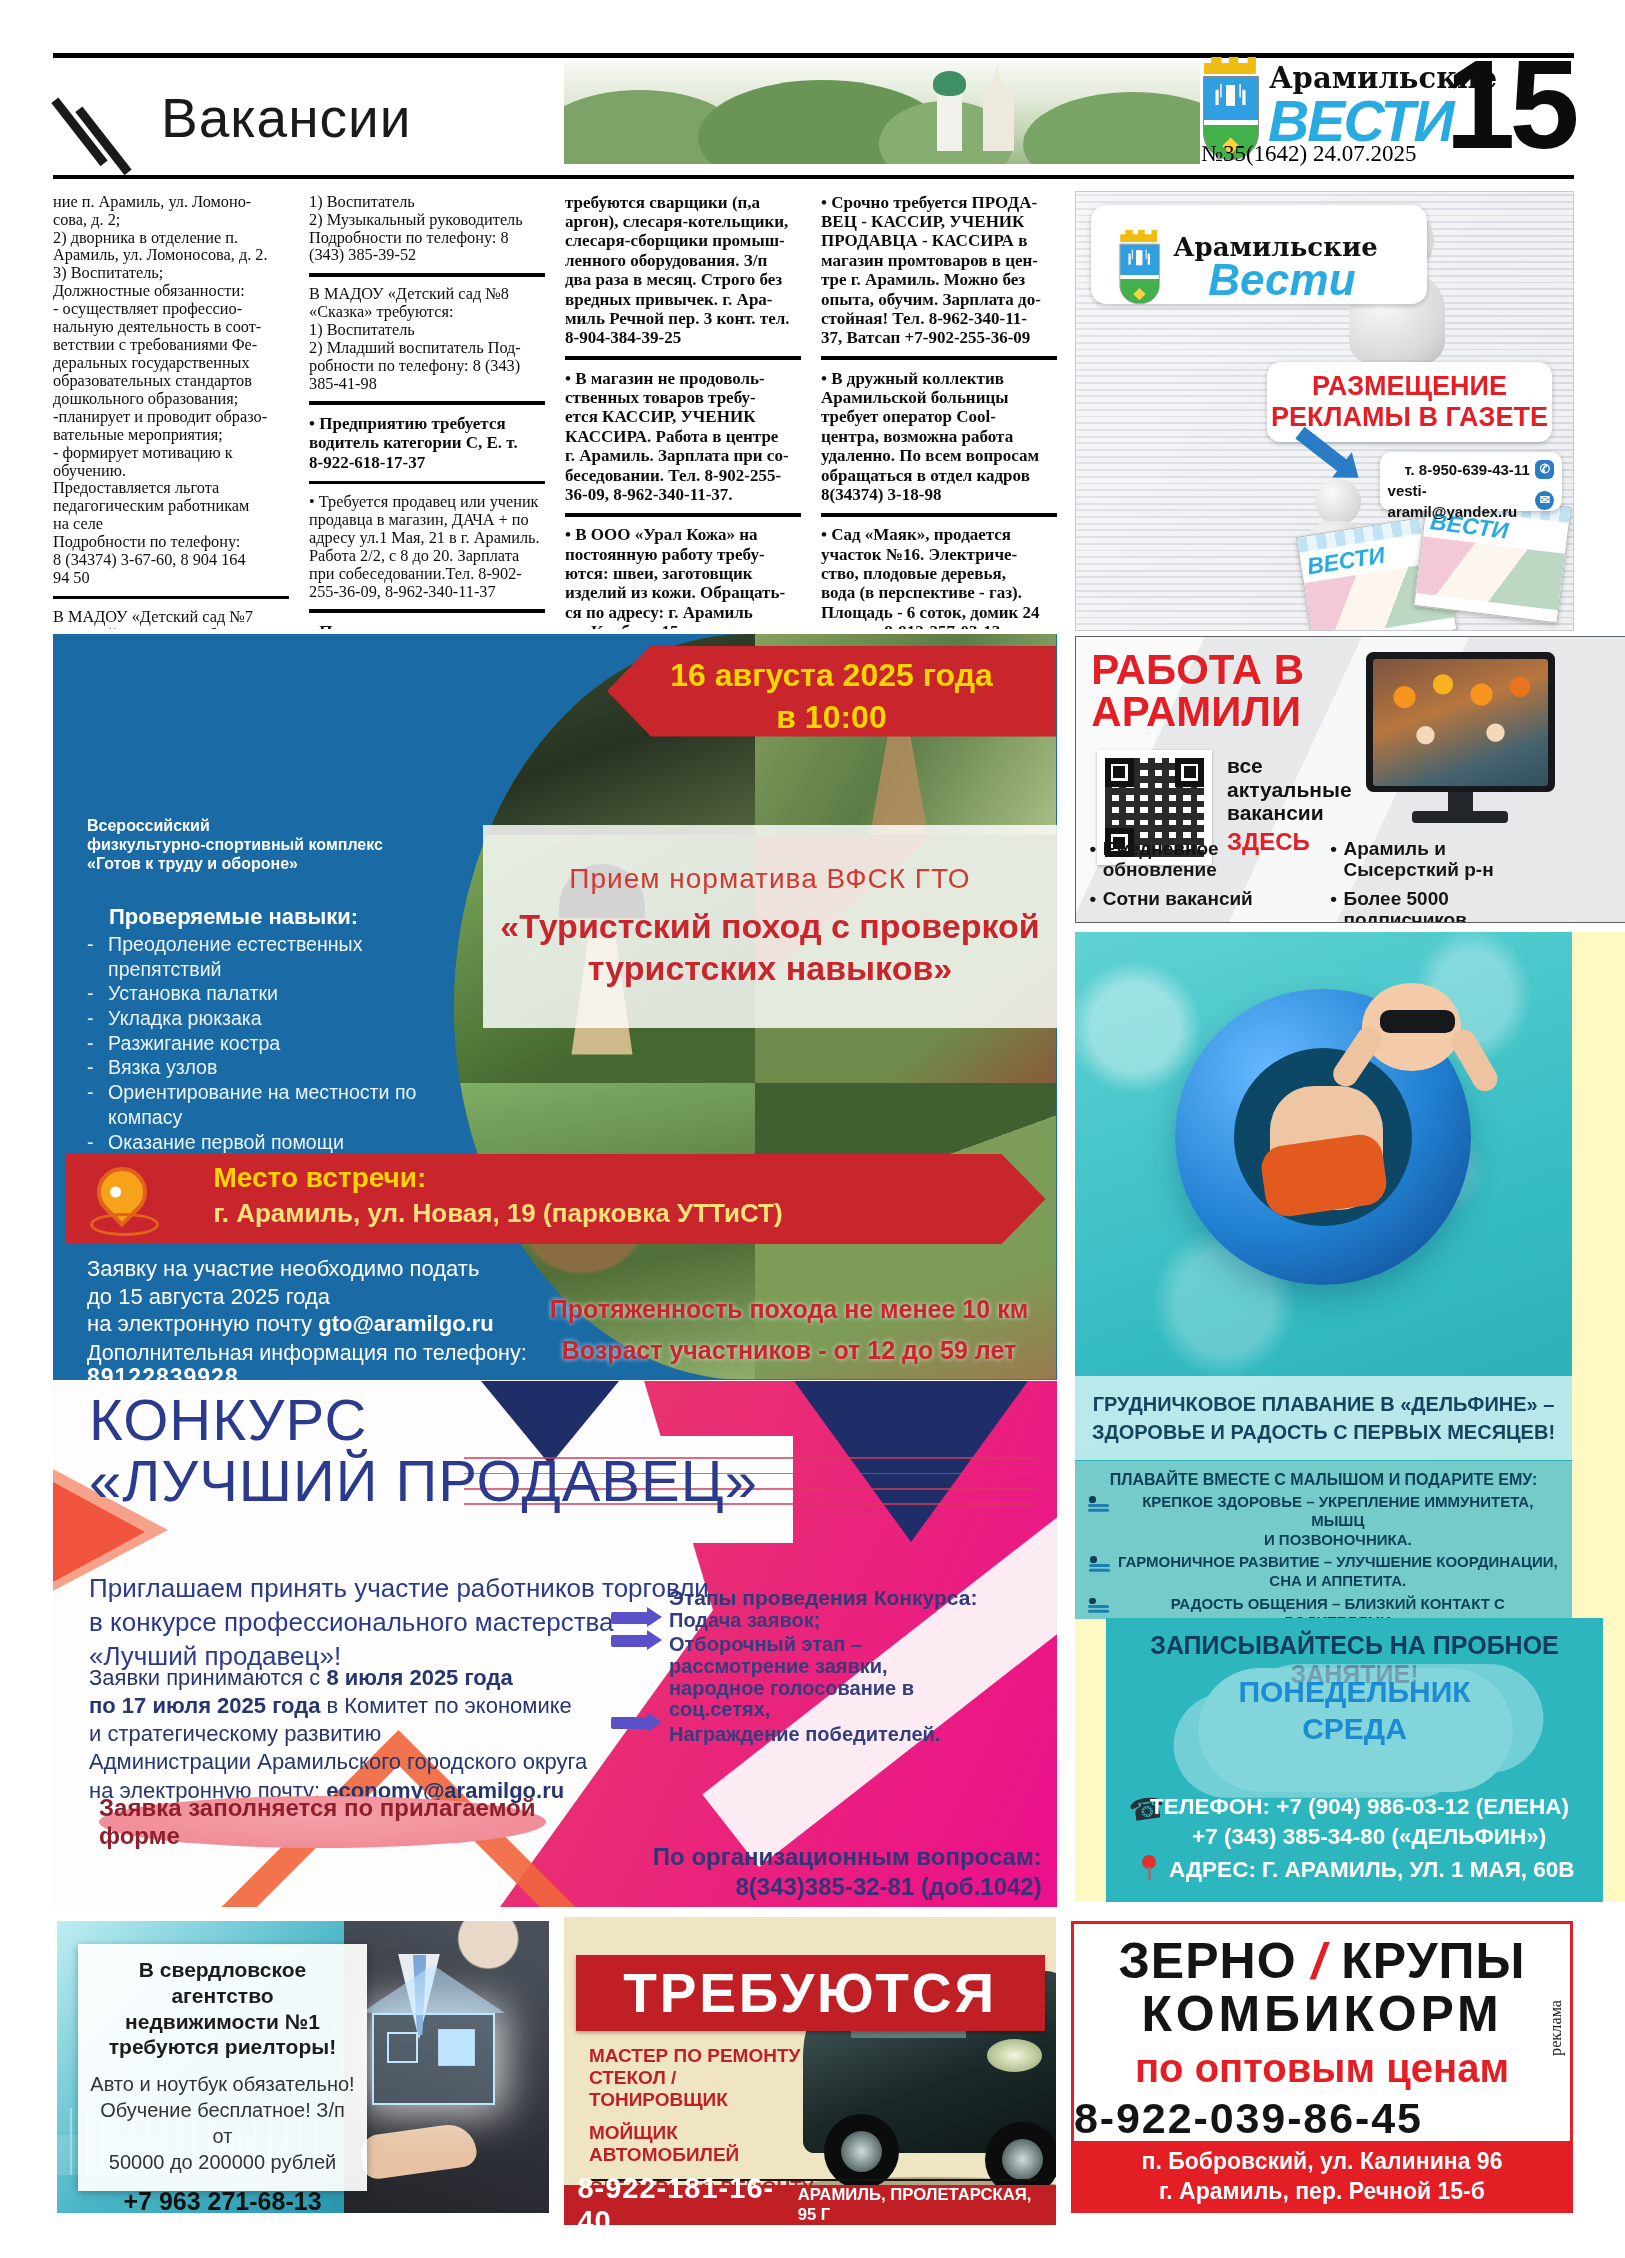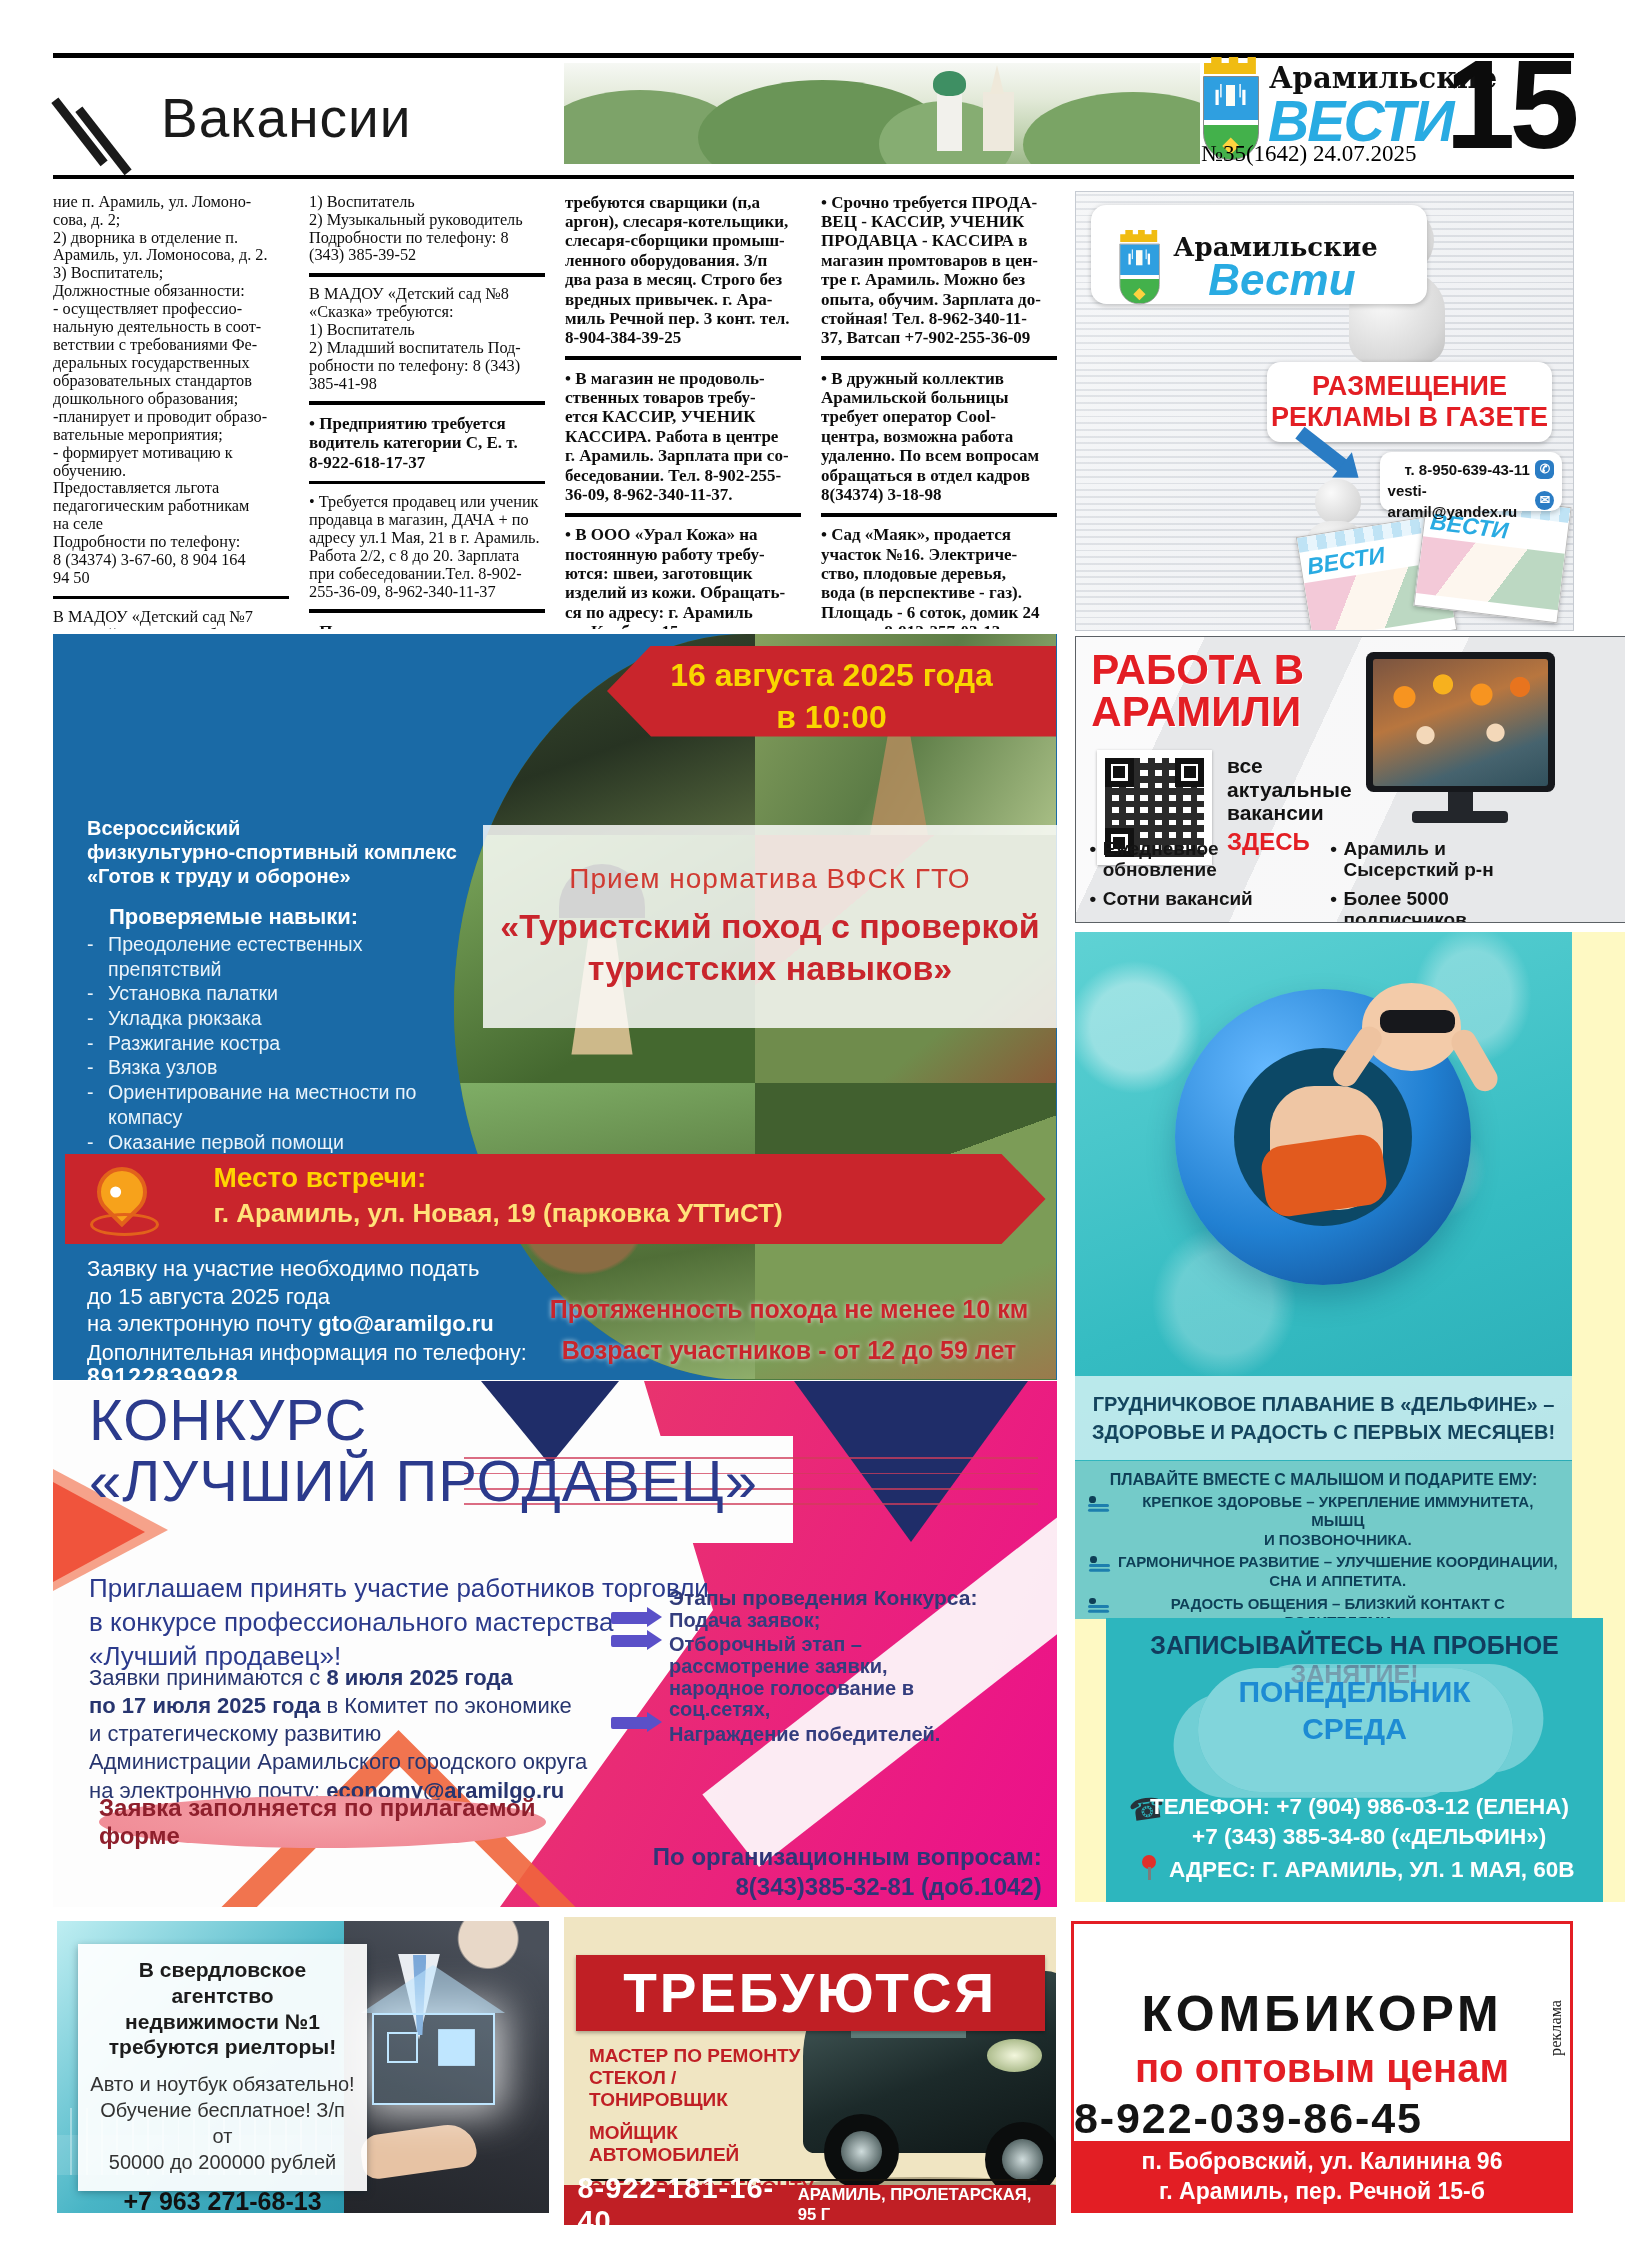--- a/index.html
+++ b/index.html
@@ -110,21 +110,21 @@
   .gto-dateband{left:554px;top:11.5px;width:449px;height:91px;background:#c9252c;
      clip-path:polygon(44px 0,100% 0,100% 100%,44px 100%,0 50%);
      color:#f9d600;font-weight:800;font-size:32px;text-align:center;line-height:1.3;padding-top:9.6px;box-sizing:border-box;}
   .gto-overlay{left:430px;top:191px;width:574px;height:203px;background:rgba(255,255,255,.82);
      display:flex;flex-direction:column;align-items:center;justify-content:center;text-align:center;}
   .gto-kicker{color:#d03a32;font-size:28px;letter-spacing:1px;}
   .gto-trip{color:#c9252c;font-weight:800;font-size:34px;line-height:1.25;margin-top:9.6px;}
   .gto-logo{left:29px;top:3.8px;font-size:167px;font-weight:900;letter-spacing:7.6px;color:transparent;
      -webkit-text-stroke:5.7px #fff;line-height:1;}
   @supports not (-webkit-text-stroke:1px #fff){.gto-logo{color:#fff;}}
-  .gto-org{left:34px;top:182px;color:#fff;font-weight:700;font-size:20px;line-height:1.2;}
+  .gto-org{left:34px;top:182px;color:#fff;font-weight:700;font-size:16px;line-height:1.2;}
   .gto-skills-label{left:34px;top:270px;color:#fff;font-weight:700;font-size:22px;margin-left:22px;}
   .gto-skills{left:34px;top:298px;width:382px;}
   .skill{display:flex;gap:11.5px;color:#eaf4fb;font-size:19.6px;line-height:1.26;}
   .skill .dash{flex:0 0 9.6px;}
   .gto-meetband{left:11.5px;top:520px;width:981px;height:90px;background:#c9252c;
      clip-path:polygon(0 0,calc(100% - 44px) 0,100% 50%,calc(100% - 44px) 100%,0 100%);}
   .pin{position:absolute;left:32.5px;top:13.4px;width:42px;height:42px;background:#f7a21b;border:4.8px solid #e2621b;border-radius:50% 50% 50% 0;transform:rotate(-45deg);}
   .pin::after{content:"";position:absolute;left:10.5px;top:10.5px;width:11.5px;height:11.5px;border-radius:50%;background:#fff;}
   .pin-ring{position:absolute;left:25px;top:59px;width:63px;height:17px;border:3.8px solid #e2621b;border-radius:50%;}
   .gto-meet-label{position:absolute;left:149px;top:7.6px;color:#ffd400;font-weight:800;font-size:28px;}
@@ -786,20 +786,21 @@
 АВТОМОБИЛЕЙ</div>
       </div>
     <div class="auto-hr"></div>
     <div class="auto-bar">
       <span class="auto-phone">8-922-181-16-40</span>
       <span class="auto-addr">АРАМИЛЬ, ПРОЛЕТАРСКАЯ, 95 Г</span>
     </div>
   </div>
 
   <div class="abs grain">
+    <div class="gr-line1"><span>ЗЕРНО </span><span class="sl">/</span><span> КРУПЫ</span></div>
     <div class="gr-line2">КОМБИКОРМ</div>
     <div class="gr-sub">по оптовым ценам</div>
     <div class="gr-phone">8-922-039-86-45</div>
     <div class="gr-band">
       <div class="gr-a1">п. Бобровский, ул. Калинина 96</div>
       <div class="gr-a2">г. Арамиль, пер. Речной 15-б</div>
     </div>
     <div class="gr-side">реклама</div>
   </div>
 

